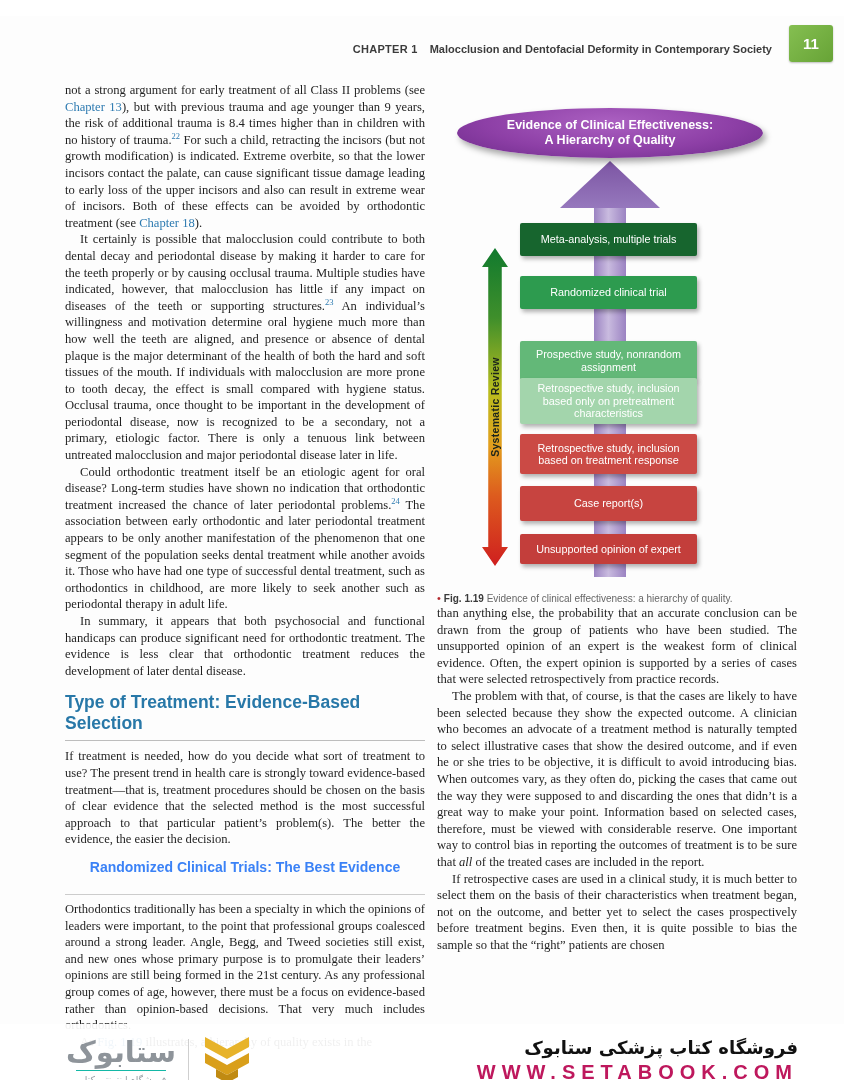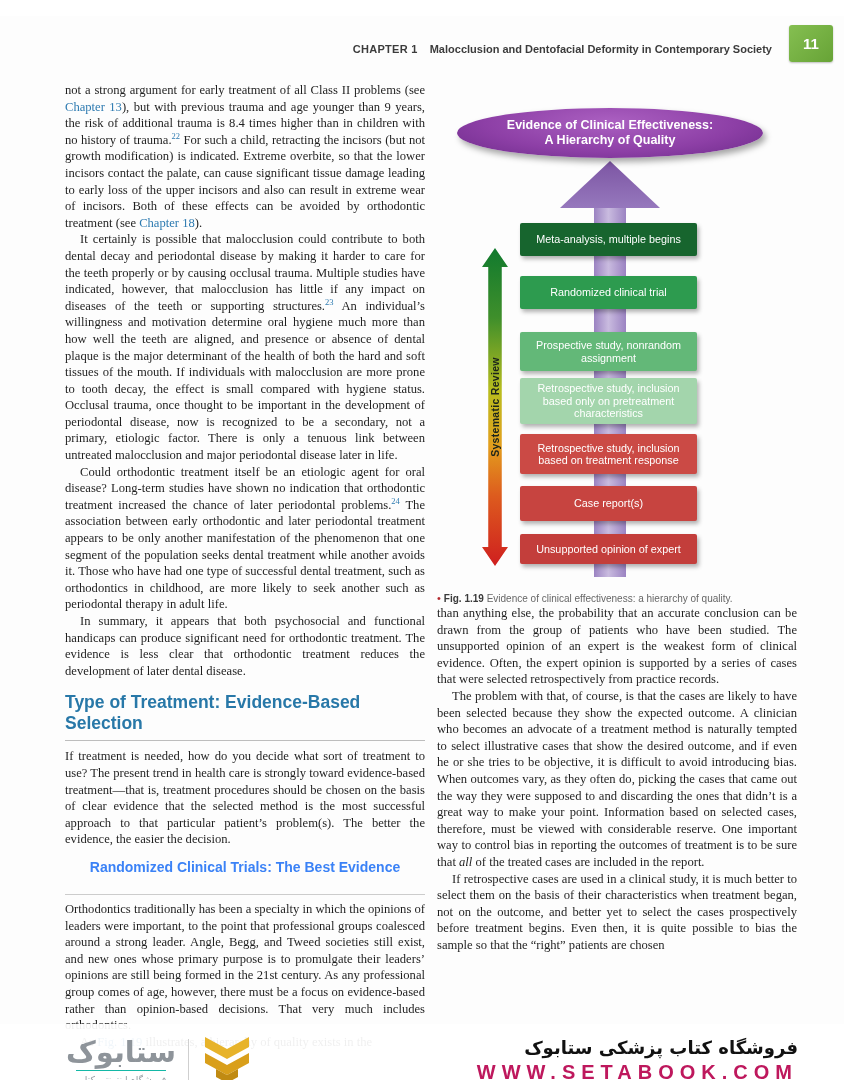--- a/index.html
+++ b/index.html
@@ -65,21 +65,21 @@
     background:linear-gradient(to right,#9b83c2,#c9bbdf 45%,#9b83c2); z-index:0;
   }
   .level {
     position:absolute; left:83px; width:177px; color:#ffffff;
     display:flex; align-items:center; justify-content:center; text-align:center;
     font-size:10.8px; line-height:12.5px; padding:2px 8px; z-index:2;
     border-radius:2px; box-shadow:2px 3px 4px rgba(0,0,0,0.3);
   }
   .lv0 { top:119px; height:33px; }
   .lv1 { top:172px; height:33px; }
-  .lv2 { top:228px; height:39px; }
+  .lv2 { top:237px; height:39px; }
   .lv3 { top:274px; height:46px; }
   .lv4 { top:330px; height:40px; }
   .lv5 { top:382px; height:35px; }
   .lv6 { top:430px; height:30px; }
   .grad-arrow {
     position:absolute; left:45px; top:144px; width:26px; height:318px; z-index:1;
     background:linear-gradient(to bottom,#117a2e 0%,#3f8f2b 22%,#b9bd1e 45%,#e39f1d 62%,#dd5b1e 78%,#cf1f1f 100%);
     clip-path:polygon(50% 0%,100% 6%,76% 6%,76% 94%,100% 94%,50% 100%,0% 94%,24% 94%,24% 6%,0% 6%);
     box-shadow:2px 2px 3px rgba(0,0,0,0.2);
   }
@@ -147,21 +147,21 @@
   <div class="col col-right">
 
     <div class="figure">
       <div class="fig-ellipse">
         <div>Evidence of Clinical Effectiveness:</div>
         <div>A Hierarchy of Quality</div>
       </div>
       <div class="fig-arrowhead"></div>
       <div class="fig-shaft"></div>
 
-      <div class="level lv0" style="background: rgb(23, 101, 46);">Meta-analysis, multiple begins</div>
+      <div class="level lv0" style="background: rgb(23, 101, 46);">Meta-analysis, multiple trials</div>
       <div class="level lv1" style="background: rgb(45, 155, 79);">Randomized clinical trial</div>
       <div class="level lv2" style="background: rgb(99, 184, 120);">Prospective study, nonrandom assignment</div>
       <div class="level lv3" style="background: rgb(163, 213, 172);">Retrospective study, inclusion based only on pretreatment characteristics</div>
       <div class="level lv4" style="background: rgb(203, 74, 69);">Retrospective study, inclusion based on treatment response</div>
       <div class="level lv5" style="background: rgb(199, 68, 64);">Case report(s)</div>
       <div class="level lv6" style="background: rgb(195, 62, 59);">Unsupported opinion of expert</div>
 
       <div class="grad-arrow"></div>
       <div class="side-label">Systematic Review</div>
     </div>

